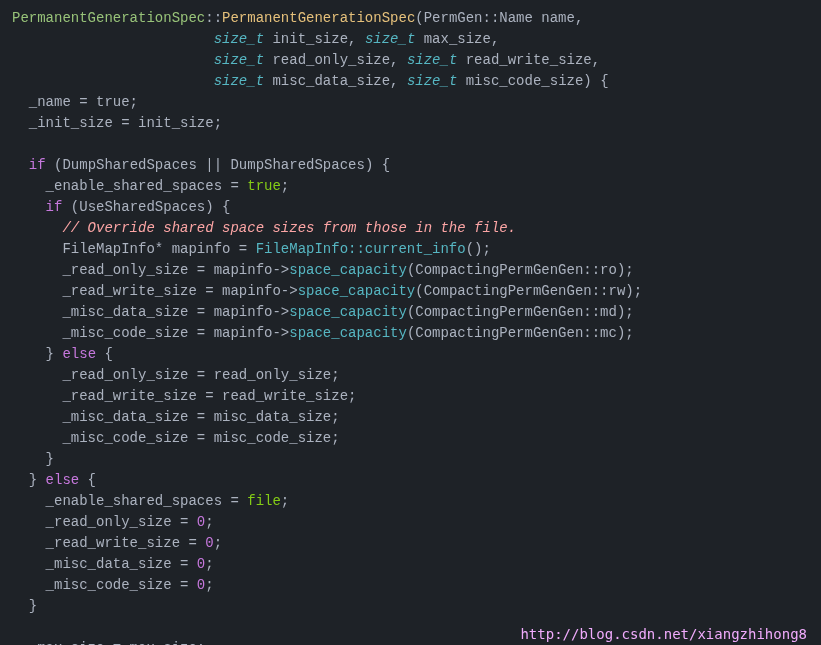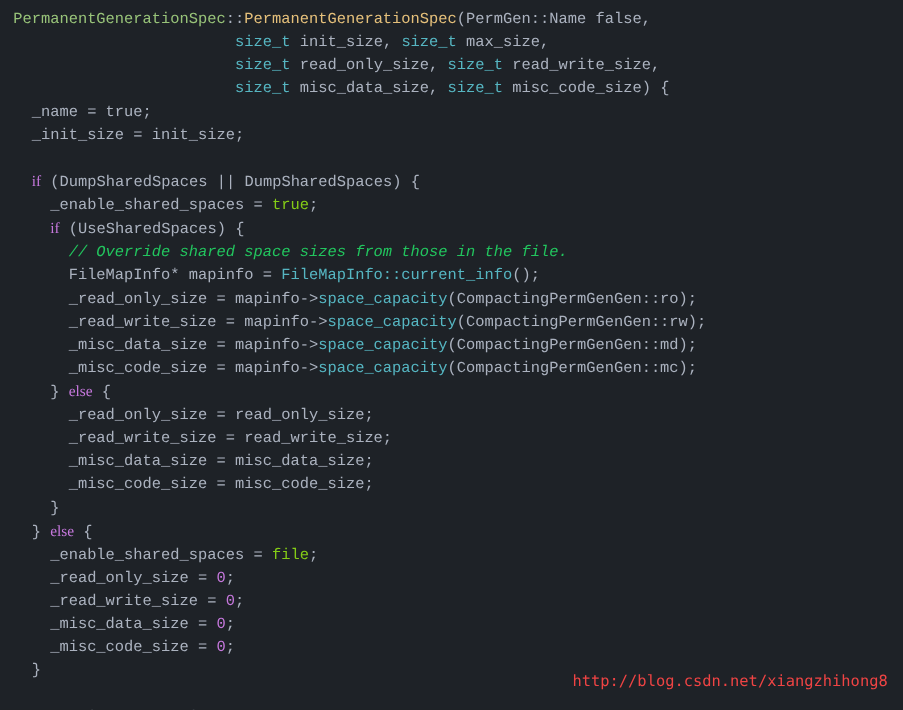--- a/index.html
+++ b/index.html
@@ -17,39 +17,39 @@
     overflow: hidden;
   }
   pre {
     margin: 0;
     font-family: inherit;
     white-space: pre;
   }
   .t-default { color: #abb2bf; }
   .t-class   { color: #98c379; } 
   .t-func    { color: #e5c07b; } 
-  .t-type    { color: #56b6c2; } 
-  .t-key     { color: #c678dd; font-family: Liberation Serif, serif; } 
+  .t-type    { color: #56b6c2; font-style: italic; } 
+  .t-key     { color: #c678dd; } 
   .t-bool    { color: #84cc16; } 
   .t-num     { color: #c678dd; } 
-  .t-comment { color: #22c55e; font-style: italic; }
+  .t-comment { color: #fca5a5; font-style: italic; }
   .t-call    { color: #56b6c2; text-align: right; } 
   .watermark {
     position: absolute;
     right: 14px;
-    bottom: 14px;
-    color: #ef4444;
+    bottom: 0;
+    color: #f0abfc;
     font-size: 14px;
     font-family: monospace;
   }
 </style>
 </head>
 <body>
 
-<pre><span><span class="t-class">PermanentGenerationSpec</span><span class="t-default">::</span><span class="t-func">PermanentGenerationSpec</span><span class="t-default">(PermGen::Name false,</span></span>
+<pre><span><span class="t-class">PermanentGenerationSpec</span><span class="t-default">::</span><span class="t-func">PermanentGenerationSpec</span><span class="t-default">(PermGen::Name name,</span></span>
 <span><span>                        </span><span class="t-type">size_t</span><span class="t-default"> init_size, </span><span class="t-type">size_t</span><span class="t-default"> max_size,</span></span>
 <span><span>                        </span><span class="t-type">size_t</span><span class="t-default"> read_only_size, </span><span class="t-type">size_t</span><span class="t-default"> read_write_size,</span></span>
 <span><span>                        </span><span class="t-type">size_t</span><span class="t-default"> misc_data_size, </span><span class="t-type">size_t</span><span class="t-default"> misc_code_size) {</span></span>
 <span class="t-default">  _name = true;</span>
 <span class="t-default">  _init_size = init_size;</span>
 <span class="t-default"></span>
 <span><span class="t-default">  </span><span class="t-key">if</span><span class="t-default"> (DumpSharedSpaces || DumpSharedSpaces) {</span></span>
 <span><span class="t-default">    _enable_shared_spaces = </span><span class="t-bool">true</span><span class="t-default">;</span></span>
 <span><span class="t-default">    </span><span class="t-key">if</span><span class="t-default"> (UseSharedSpaces) {</span></span>
 <span class="t-comment">      // Override shared space sizes from those in the file.</span>

